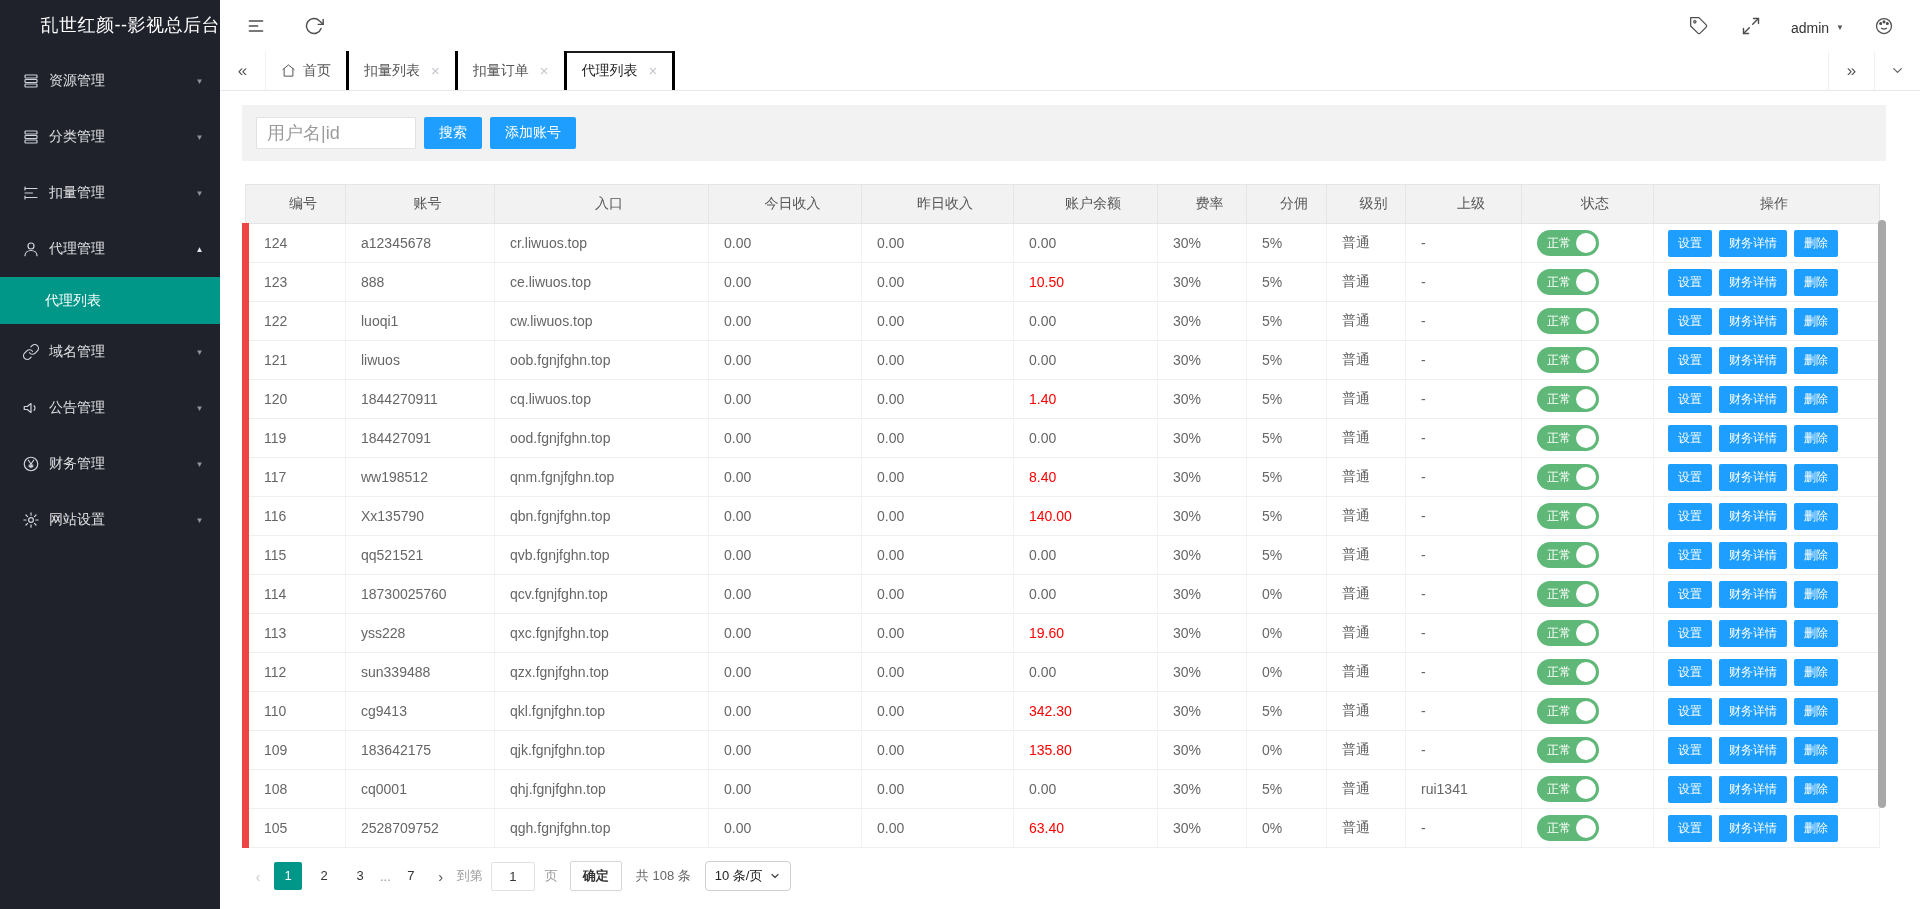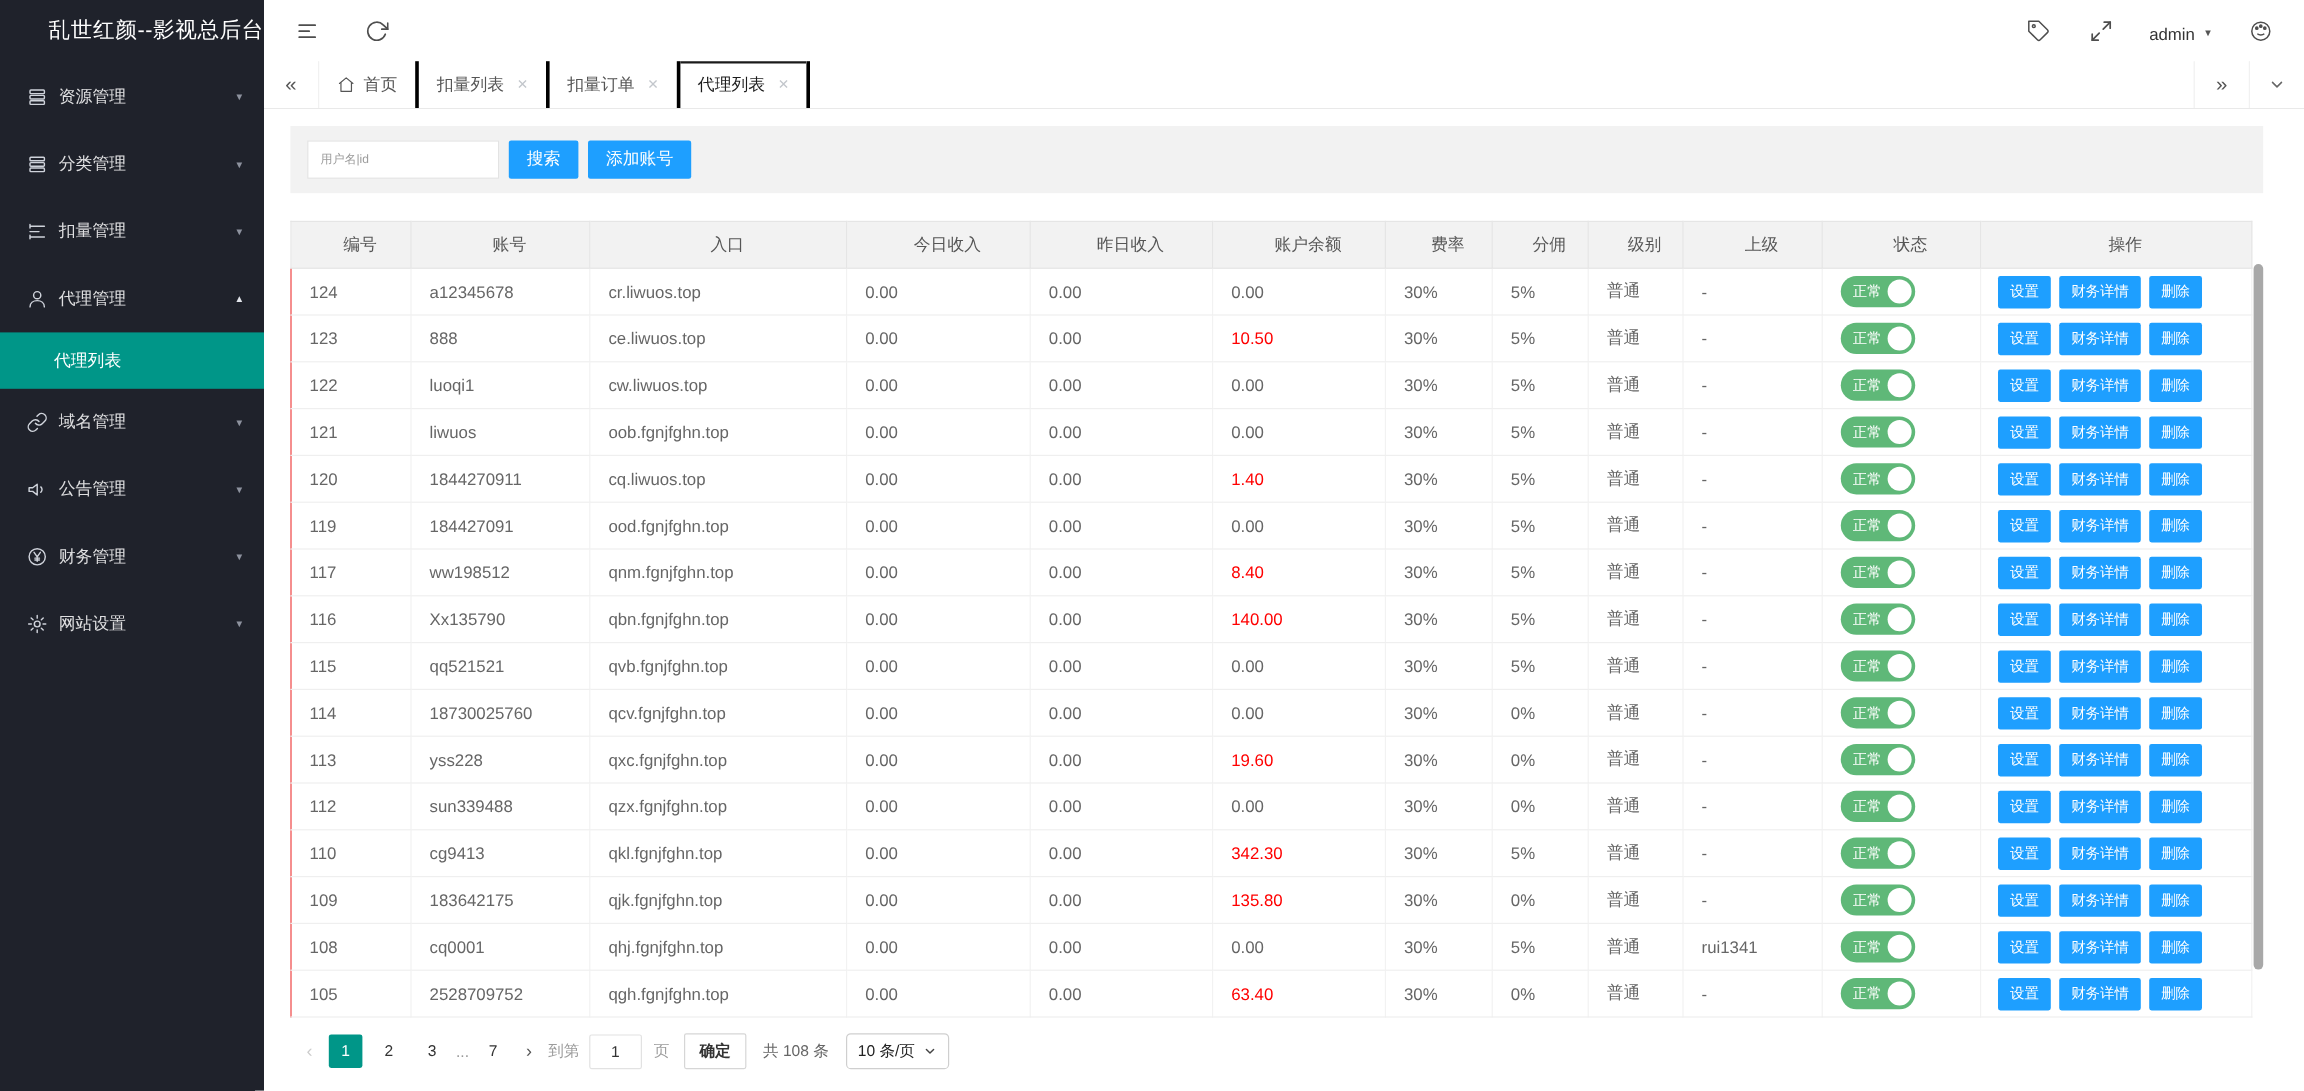--- a/index.html
+++ b/index.html
@@ -45,32 +45,32 @@
   .tab-right .tab-nav-btn{border-right:none;border-left:1px solid #f1f1f1}
   .chev-ico{width:15px;height:15px;color:#666;display:inline-flex}
   .chev-ico svg{width:100%;height:100%}
 
   
   .content{flex:1;background:#fff;padding:14px 34px 0 22px;position:relative}
   .card{background:#fff;position:relative;height:788px}
 
   .toolbar{height:56px;background:#f2f2f2;display:flex;align-items:center;padding-left:14px;margin-bottom:23px}
   .search-input{width:160px;height:20px;border:1px solid #e3e3e3;background:#fff;padding:15px 10px;
-    font-size:10px;color:#333;outline:none;font-family:inherit}
+    font-size:18px;color:#333;outline:none;font-family:inherit}
   .search-input::placeholder{color:#9b9b9b}
   .btn-blue{height:32px;background:#1E9FFF;color:#fff;border:none;border-radius:2px;
     font-size:14px;padding:0 15px;margin-left:8px;cursor:pointer;font-family:inherit}
 
   table{border-collapse:collapse;table-layout:fixed;width:1634px}
   th{height:39px;background:#f2f2f2;font-weight:400;color:#565656;text-align:center;
     padding-left:15px;border:1px solid #e5e5e5;border-left:none;font-size:14px}
   th:first-child{border-left:1px solid #e5e5e5}
   td{height:39px;color:#666;padding-left:15px;border-bottom:1px solid #efefef;
     border-right:1px solid #f2f2f2;font-size:14px;white-space:nowrap;overflow:hidden}
-  td:first-child{border-left:1px solid #ef4444}
+  td:first-child{border-left:7px solid #ef4444}
   td.red{color:#FF0000}
 
   .toggle{display:inline-flex;align-items:center;background:#5FB878;border-radius:14px;
     height:26px;padding:0 3px 0 10px;cursor:pointer}
   .toggle .t-txt{color:#fff;font-size:12px}
   .toggle .knob{width:20px;height:20px;background:#fff;border-radius:50%;margin-left:5px}
 
   td.ops{padding-left:14px}
   .op{background:#1E9FFF;color:#fff;border:none;border-radius:2px;height:27px;
     padding:0 10px;font-size:12px;margin-right:7px;cursor:pointer;font-family:inherit}

